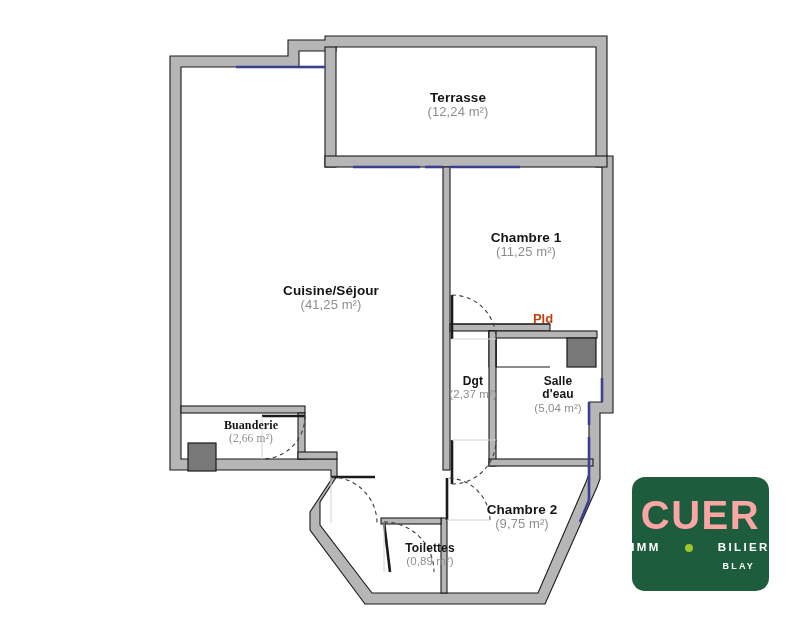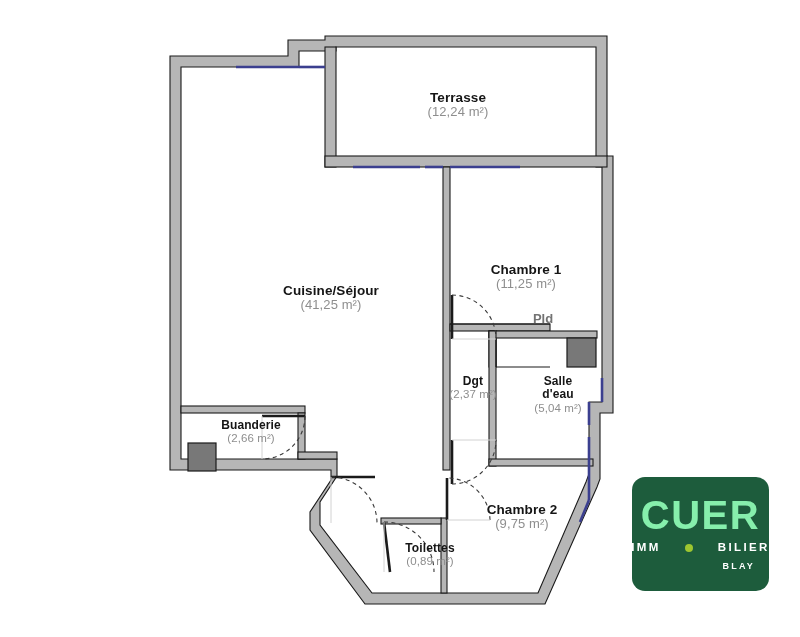--- a/index.html
+++ b/index.html
@@ -49,21 +49,21 @@
     letter-spacing: 0.1px;
   }
   .room-label.small .room-name { font-size: 12px; }
   .room-label.small .room-area { font-size: 11.5px; }
 
   
   .pld-label {
     position: absolute;
     font-size: 13px;
     font-weight: bold;
-    color: #737373;
+    color: #c2410c;
     text-align: center;
     white-space: nowrap;
     pointer-events: none;
   }
 
   
   #logo {
     position: absolute;
     left: 632px;
     top: 477px;
@@ -72,21 +72,21 @@
     border-radius: 13px;
     background: #1d5c3c;
     display: flex;
     flex-direction: column;
     justify-content: center;
     align-items: center;
     box-sizing: border-box;
     padding-bottom: 4px;
   }
   #logo .logo-main {
-    color: #86efac;
+    color: #fca5a5;
     font-size: 40px;
     font-weight: bold;
     letter-spacing: 1.5px;
     line-height: 1;
     margin-top: 2px;
   }
   #logo .logo-sub {
     color: #ffffff;
     font-size: 11.5px;
     font-weight: bold;
@@ -243,42 +243,42 @@
       </g>
     </g>
 
   </svg>
 
   <div class="room-label" style="left:378px; top:90px; width:160px;">
     <span class="room-name">Terrasse</span>
     <span class="room-area">(12,24 m²)</span>
   </div>
 
-  <div class="room-label" style="left:446px; top:230px; width:160px;margin-top:32px;">
+  <div class="room-label" style="left:446px; top:230px; width:160px;">
     <span class="room-name">Chambre 1</span>
     <span class="room-area">(11,25 m²)</span>
   </div>
 
   <div class="room-label" style="left:239px; top:283px; width:184px;">
     <span class="room-name">Cuisine/Séjour</span>
     <span class="room-area">(41,25 m²)</span>
   </div>
 
   <div class="room-label small" style="left:428px; top:375px; width:90px;">
     <span class="room-name">Dgt</span>
     <span class="room-area">(2,37 m²)</span>
   </div>
 
   <div class="room-label small" style="left:509px; top:375px; width:98px;">
     <span class="room-name">Salle</span>
     <span class="room-name">d'eau</span>
     <span class="room-area">(5,04 m²)</span>
   </div>
 
-  <div class="room-label small" style="left:196px; top:419px; width:110px;">
+  <div class="room-label small" style="left:196px; top:419px; width:110px;font-family:Liberation Serif, serif;">
     <span class="room-name">Buanderie</span>
     <span class="room-area">(2,66 m²)</span>
   </div>
 
   <div class="room-label" style="left:442px; top:502px; width:160px;">
     <span class="room-name">Chambre 2</span>
     <span class="room-area">(9,75 m²)</span>
   </div>
 
   <div class="room-label small" style="left:375px; top:542px; width:110px;">

